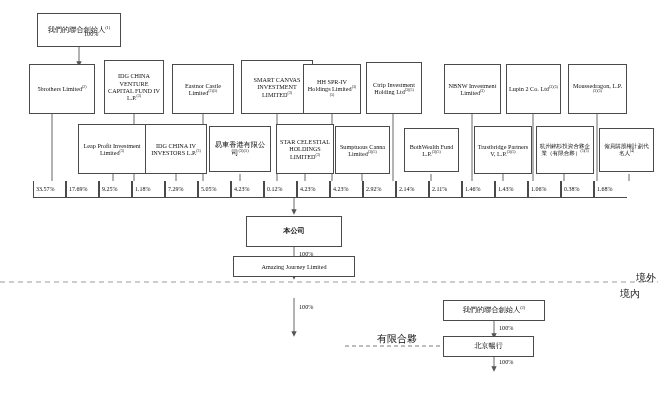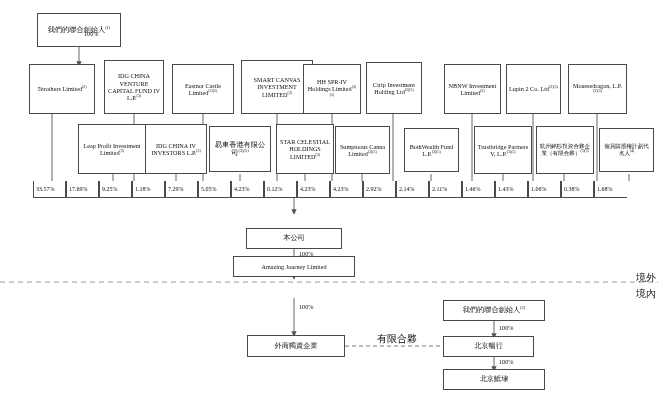--- a/index.html
+++ b/index.html
@@ -182,37 +182,35 @@
   <div class="pct" style="left:330px;top:181px;width:33px;height:16.5px;">4.23%</div>
   <div class="pct" style="left:363px;top:181px;width:33px;height:16.5px;">2.92%</div>
   <div class="pct" style="left:396px;top:181px;width:33px;height:16.5px;">2.14%</div>
   <div class="pct" style="left:429px;top:181px;width:33px;height:16.5px;">2.11%</div>
   <div class="pct" style="left:462px;top:181px;width:33px;height:16.5px;">1.46%</div>
   <div class="pct" style="left:495px;top:181px;width:33px;height:16.5px;">1.43%</div>
   <div class="pct" style="left:528px;top:181px;width:33px;height:16.5px;">1.06%</div>
   <div class="pct" style="left:561px;top:181px;width:33px;height:16.5px;">0.38%</div>
   <div class="pct" style="left:594px;top:181px;width:33px;height:16.5px;border-right:none;">1.68%</div>
 
-  <div class="box cn" style="left:246px;top:228px;width:96px;height:21px;">本公司</div>
+  <div class="box cn" style="left:246px;top:216px;width:96px;height:31px;font-weight:bold;">本公司</div>
   <div class="lbl" style="left:299px;top:250px;">100%</div>
 
   <div class="box en" style="left:233px;top:256px;width:122px;height:21px;">Amazing Journey Limited</div>
 
   <div class="lbl lbl-cn" style="left:636px;top:271px;">境外</div>
-  <div class="lbl lbl-cn" style="left:636px;top:287px;">境內</div>
+  <div class="lbl lbl-cn" style="left:620px;top:287px;">境內</div>
 
   <div class="lbl" style="left:299px;top:303px;">100%</div>
 
-  <div class="box cn" style="left:247px;top:335px;width:98px;height:22px;">外商獨資企業</div>
 
   <div class="lbl lbl-cn" style="left:377px;top:332px;">有限合夥</div>
 
   <div class="box cn" style="left:443px;top:300px;width:102px;height:21px;">
     <span>我們的聯合創始人<sup>(2)</sup></span>
   </div>
   <div class="lbl" style="left:499px;top:324px;">100%</div>
 
   <div class="box cn" style="left:443px;top:336px;width:91px;height:21px;">北京暢行</div>
   <div class="lbl" style="left:499px;top:358px;">100%</div>
 
-  <div class="box cn" style="left:443px;top:369px;width:102px;height:21px;">北京觝埭</div>
 
 </div>
 
 </body></html>

